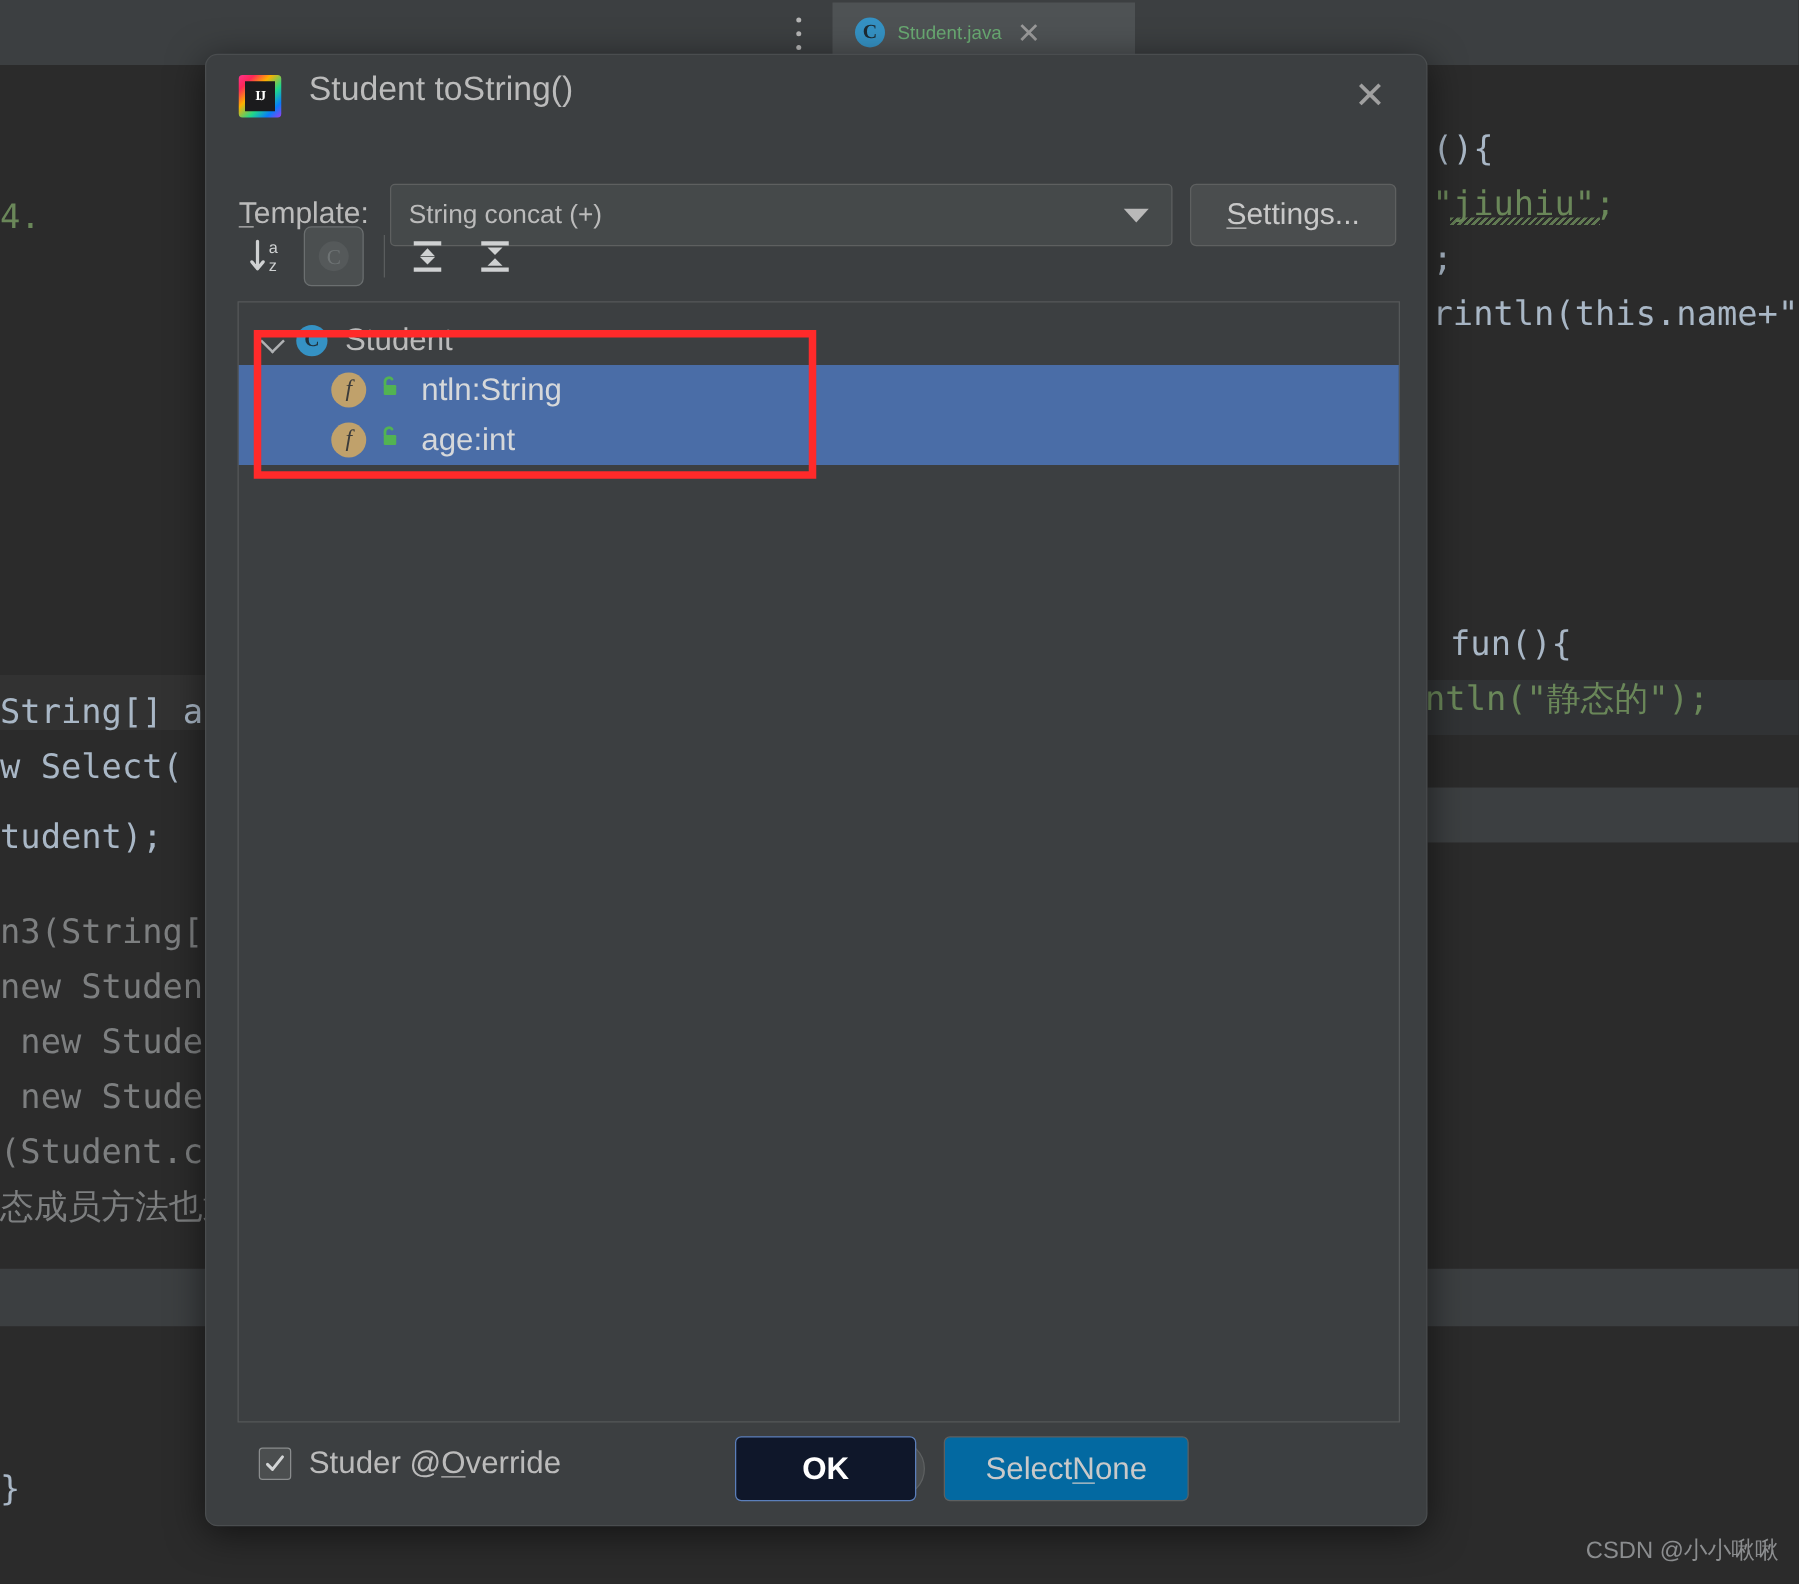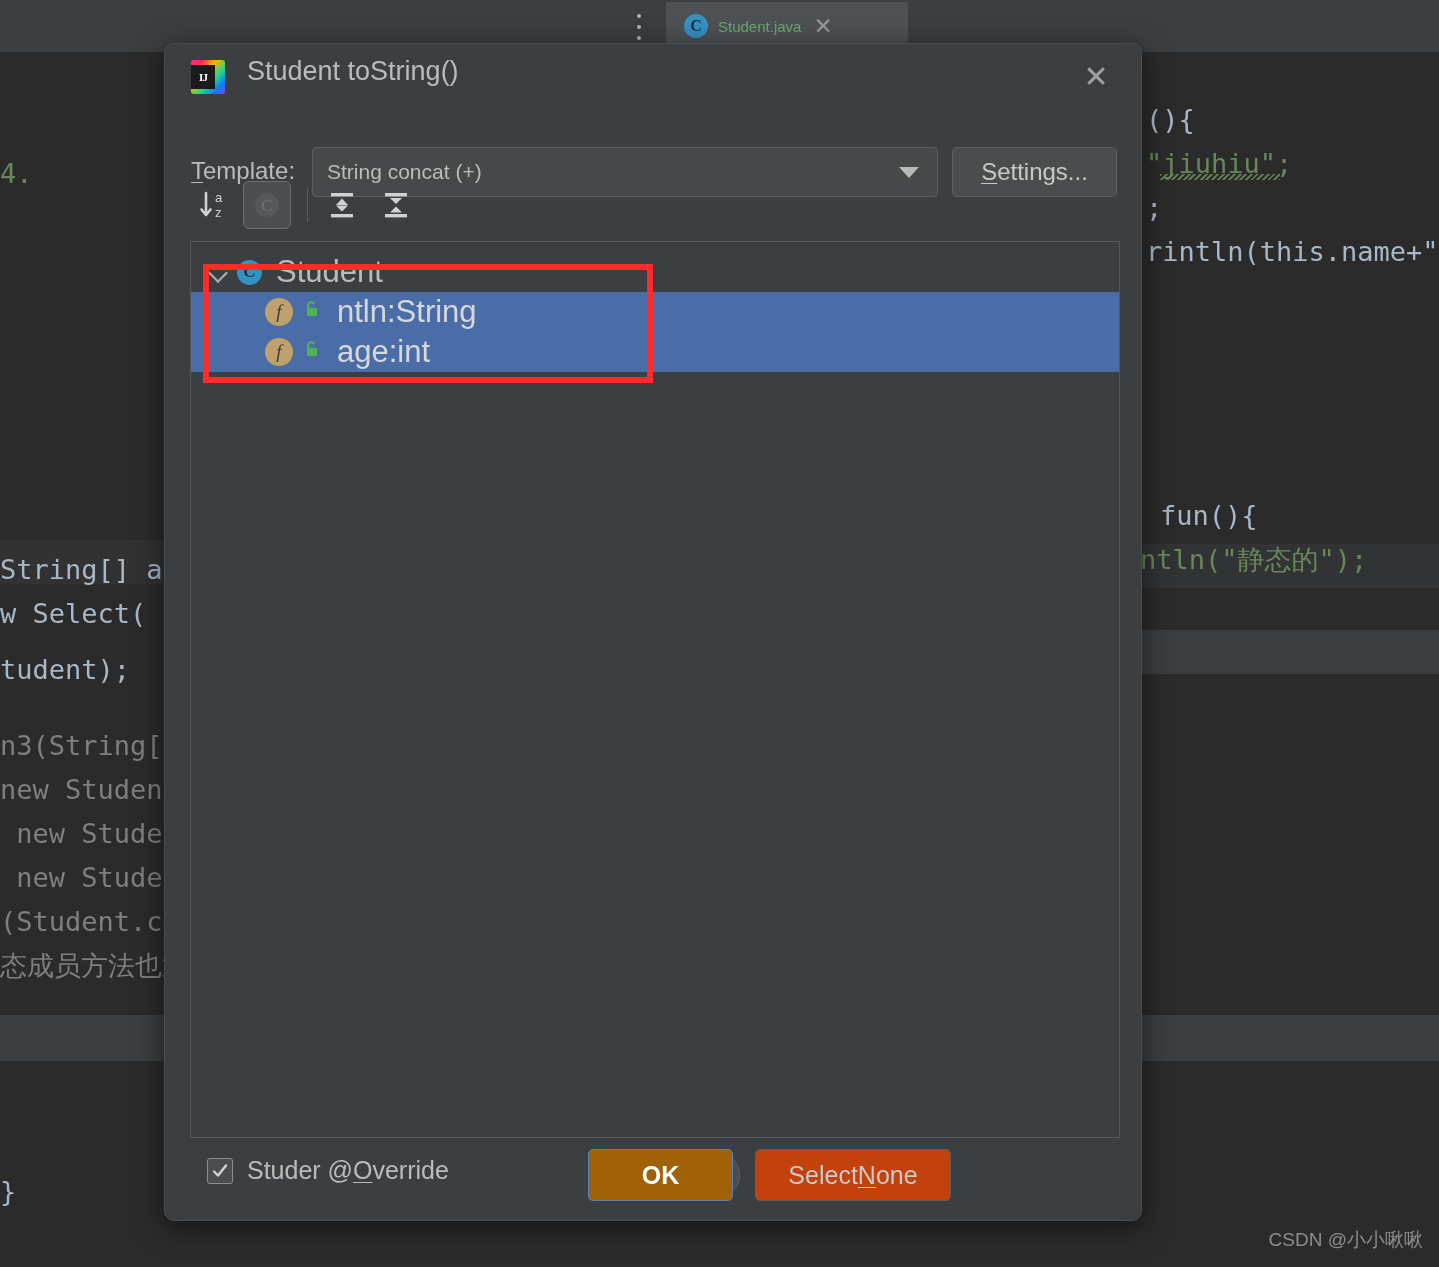--- a/index.html
+++ b/index.html
@@ -79,21 +79,21 @@
     box-shadow: 0 6px 30px rgba(0,0,0,.55);
   }
   .dlg-title-row {
     position: absolute; left: 0; top: 0; width: 100%; height: 60px;
   }
   .ij-logo {
     position: absolute; left: 26px; top: 16px; width: 34px; height: 34px;
     border-radius: 3px;
     background:
       linear-gradient(135deg,#ff318c 0%, #fe2857 18%, #fdb000 38%, #21d789 62%, #087cfa 82%, #9b3cf7 100%);
-    display: flex; align-items: center; justify-content: flex-start;
+    display: flex; align-items: center; justify-content: center;
   }
   .ij-logo span {
     width: 24px; height: 24px; background: #1b1b1d; color: #fff;
     font-size: 11px; font-weight: bold; font-family: "Liberation Serif", serif;
     display: flex; align-items: center; justify-content: center; letter-spacing: -1px;
   }
   .dlg-title {
     position: absolute; left: 82px; top: 12px;
     color: #bbbbbb; font-size: 27px; font-family: "Liberation Sans", sans-serif;
   }
@@ -167,21 +167,21 @@
   }
   .fld-icon {
     width: 28px; height: 28px; border-radius: 50%;
     background: #c0a16b; color: #3b3b3b;
     font-family: "Liberation Serif", serif; font-size: 19px; font-style: italic;
     display: flex; align-items: center; justify-content: center;
     margin-left: 74px; flex: 0 0 auto;
   }
   .lock-icon { margin-left: 8px; flex: 0 0 auto; }
   .tree-text {
-    margin-left: 14px; color: #bbbbbb; font-size: 31px;
+    margin-left: 14px; color: #bbbbbb; font-size: 25px;
     font-family: "Liberation Sans", sans-serif; white-space: nowrap;
   }
   .tree-row.selected .tree-text { color: #d6d8da; }
 
   .red-box {
     position: absolute; left: 203px; top: 264px; width: 450px; height: 119px;
     border: 6px solid #ff2a2a; pointer-events: none;
   }
 
   .footer { position: absolute; left: 0; bottom: 0; width: 100%; height: 90px; }
@@ -201,22 +201,22 @@
     position: absolute; left: 529px; top: 22px; width: 46px; height: 46px;
     border-radius: 50%; background: #4a4d4e; border: 1px solid #5d6061;
     color: #bbbbbb; font-size: 25px; display: flex; align-items: center; justify-content: center;
   }
   .btn {
     position: absolute; top: 19px; height: 52px; border-radius: 5px;
     display: flex; align-items: center; justify-content: center;
     font-size: 25px; white-space: nowrap;
   }
   .btn u { text-decoration-thickness: 1px; text-underline-offset: 3px; }
-  .btn-ok      { left: 423px; width: 145px; background: #a16207; border: 1px solid #5b7fbb; color: #ffffff; font-weight: bold; }
-  .btn-none    { left: 590px; width: 196px; background: #c2410c; border: 1px solid #5d6061; color: #c9c9c9; }
+  .btn-ok      { left: 423px; width: 145px; background: #0f172a; border: 1px solid #5b7fbb; color: #ffffff; font-weight: bold; }
+  .btn-none    { left: 590px; width: 196px; background: #0369a1; border: 1px solid #5d6061; color: #c9c9c9; }
   .btn-cancel  { left: 809px; width: 146px; background: #4a4d4e; border: 1px solid #5d6061; color: #c9c9c9; }
 
   .watermark {
     position: absolute; right: 16px; bottom: 14px;
     color: #8b8d8f; font-size: 19px; font-family: "Liberation Sans", sans-serif;
   }
 </style>
 </head>
 <body>
 

